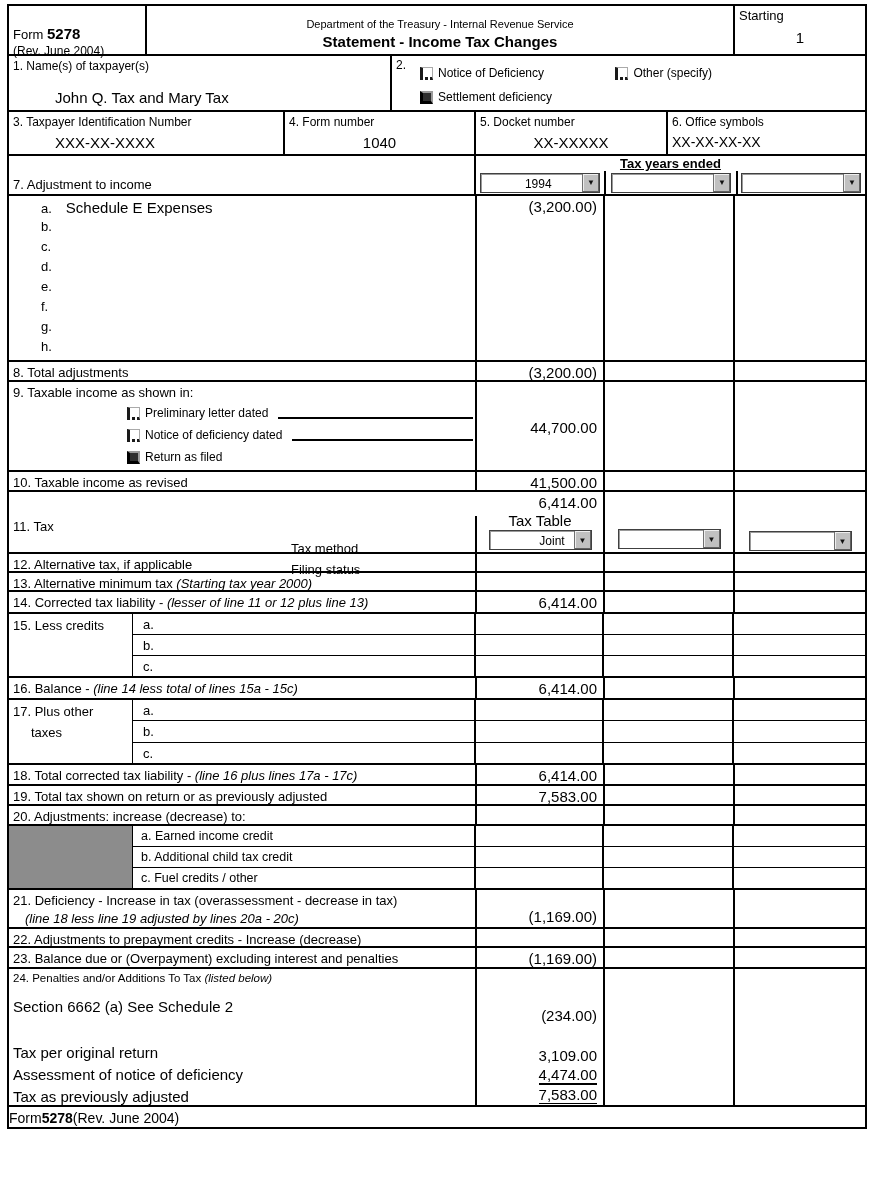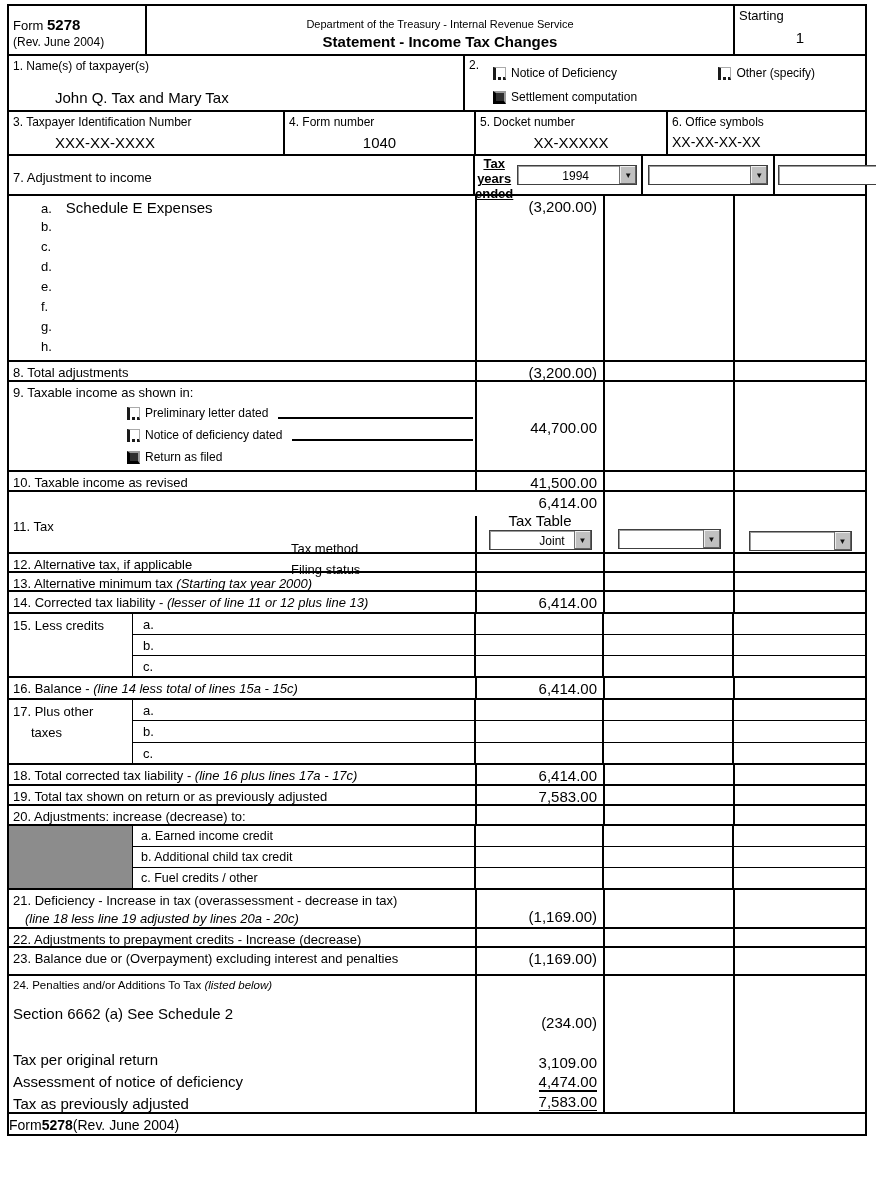--- a/index.html
+++ b/index.html
@@ -7,38 +7,38 @@
   body {
     width: 876px; height: 1181px; position: relative;
     font-family: "Liberation Sans", sans-serif; color:#000;
   }
   .form { position:absolute; left:7px; top:4px; width:860px; border:2px solid #000; background:#fff; }
   .form > .r { display:flex; border-top:2px solid #000; position:relative; }
   .form > .r:first-child { border-top:none; }
 
   
   .hdr { height:48px; }
-  .hdr-left { width:138px; border-right:2px solid #000; padding:10px 4px; }
+  .hdr-left { width:138px; border-right:2px solid #000; padding:19px 4px; }
   .hdr-left .l1 { font-size:13px; }
   .hdr-left .l1 b { font-size:15px; }
   .hdr-left .l2 { font-size:12px; margin-top:2px; }
   .hdr-center { width:588px; border-right:2px solid #000; text-align:center; padding-top:12px; }
   .hdr-center .dept { font-size:11px; }
   .hdr-center .title { font-size:15px; font-weight:bold; margin-top:3px; }
   .hdr-right { flex:1; padding:2px 4px; font-size:13px; }
   .hdr-right .num { text-align:center; font-size:15px; margin-top:6px; }
 
   
   .s12 { height:56px; }
   .cell-lab { font-size:12px; }
-  .s1 { width:456px; border-right:2px solid #000; padding:3px 4px; }
+  .s1 { width:383px; border-right:2px solid #000; padding:3px 4px; }
   .s1 .val { font-size:15px; margin:16px 0 0 42px; }
   .s2 { flex:1; position:relative; padding:2px 4px; font-size:12px; }
   .s2 .cbrow1 { position:absolute; left:28px; top:10px; }
-  .s2 .cbrow1 .second { margin-left:98px; }
+  .s2 .cbrow1 .second { margin-left:68px; }
   .s2 .cbrow2 { position:absolute; left:28px; top:34px; }
 
   
   .cb { display:inline-block; width:13px; height:13px; vertical-align:-3px; margin-right:5px;
         background:#fff; border-left:3px solid #1a1a1a; border-bottom:3px dotted #1a1a1a;
         border-top:1px solid #aaa; border-right:1px solid #aaa; }
   .cb[data-state="checked"] { background:#2f2f2f; border-left:3px solid #000; border-bottom:3px solid #000;
         border-top:2px solid #9a9a9a; border-right:2px solid #9a9a9a; }
   .cblabel { font-size:12px; }
 
@@ -50,22 +50,22 @@
   .s36 .c5 { width:192px; border-right:2px solid #000; }
   .s36 .c6 { flex:1; }
   .s36 .val { font-size:15px; margin-top:5px; }
   .s36 .c3 .val { margin-left:42px; }
   .s36 .c4 .val, .s36 .c5 .val { text-align:center; }
   .s36 .c6 .val { font-size:14px; margin-left:0; }
 
   
   .ty { height:40px; }
   .ty-lab { width:468px; border-right:2px solid #000; position:relative; }
-  .ty-lab .lbl { position:absolute; left:4px; bottom:9px; font-size:13px; }
-  .ty-right { width:390px; display:flex; }
+  .ty-lab .lbl { position:absolute; left:4px; bottom:2px; font-size:13px; }
+  .ty-right { width:390px; display:flex; flex-direction:column; }
   .ty-title { height:15px; line-height:15px; text-align:center; font-weight:bold; font-size:13px; text-decoration:underline; }
   .ty-drops { flex:1; display:flex; }
   .ty-cell { width:128px; display:flex; align-items:center; justify-content:center; }
   .ty-cell + .ty-cell { border-left:2px solid #000; }
   .ty-cell:nth-child(2) { width:132px; }
 
   
   .combo { display:inline-flex; height:20px; border:1px solid #404040; background:#fff;
            box-shadow: inset 1px 1px 0 #9a9a9a; }
   .combo .field { font-size:12px; padding:3px 3px 0 4px; overflow:hidden; white-space:nowrap;margin-left:40px; }
@@ -85,21 +85,21 @@
 
   
   .b7 { height:166px; }
   .b7 .letters { padding-top:3px; }
   .b7 .lrow { height:20px; display:flex; align-items:baseline; padding-left:28px; font-size:13px; }
   .b7 .lrow .itm { font-size:15px; margin-left:14px; }
 
   .l8 { height:20px; } .l10 { height:20px; }
   .l12 { height:19px; } .l13 { height:19px; } .l14 { height:22px; }
   .l16 { height:22px; } .l18 { height:21px; } .l19 { height:20px; } .l20h { height:20px; }
-  .l22 { height:19px; } .l23 { height:28px;justify-content:flex-end; }
+  .l22 { height:19px; } .l23 { height:21px;justify-content:flex-end; }
 
   
   .l9 { height:90px; }
   .l9 .lab { position:relative; }
   .l9row { display:flex; align-items:center; margin:3px 0 0 114px; height:19px; }
   .l9row .dateline { flex:1; border-bottom:2px solid #000; height:13px; margin-left:10px; }
   .l9 .v1 { display:flex; align-items:center; justify-content:flex-end; }
 
   
   .l11 { height:62px; }
@@ -174,21 +174,21 @@
       <div class="cell-lab">1. Name(s) of taxpayer(s)</div>
       <div class="val">John Q. Tax and Mary Tax</div>
     </div>
     <div class="s2">
       <span>2.</span>
       <div class="cbrow1">
         <span><span class="cb" data-state="unchecked"></span><span class="cblabel">Notice of Deficiency</span></span>
         <span class="second"><span class="cb" data-state="unchecked"></span><span class="cblabel">Other (specify)</span></span>
       </div>
       <div class="cbrow2">
-        <span><span class="cb" data-state="checked"></span><span class="cblabel">Settlement computation</span></span>
+        <span><span class="cb" data-state="checked"></span><span class="cblabel">Settlement deficiency</span></span>
       </div>
     </div>
   </div>
 
   <div class="r s36">
     <div class="c c3">
       <div class="cell-lab">3. Taxpayer Identification Number</div>
       <div class="val">XXX-XX-XXXX</div>
     </div>
     <div class="c c4">

